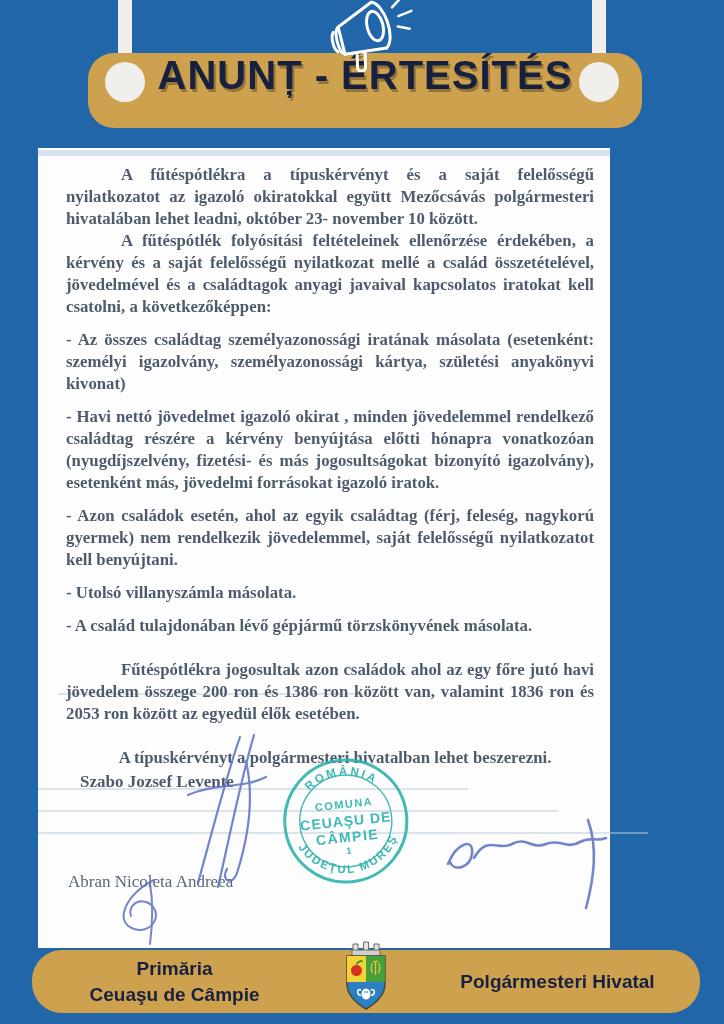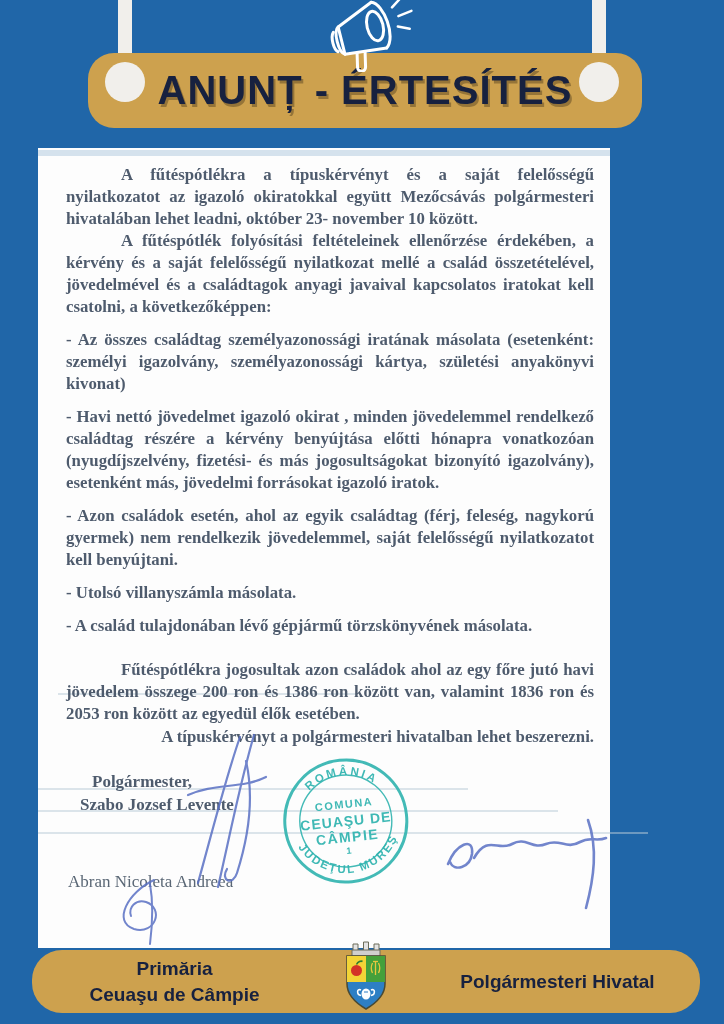--- a/index.html
+++ b/index.html
@@ -7,39 +7,39 @@
           font-family:"Liberation Serif",serif;}
 
   
   .rope-bar{position:absolute;top:0;width:14px;height:88px;background:#f1efeb;z-index:1;}
   .rope-bar.left{left:118px;} .rope-bar.right{left:592px;}
   .rope-knob{position:absolute;top:62px;width:40px;height:40px;border-radius:50%;background:#f1efeb;z-index:3;}
   .rope-knob.left{left:105px;} .rope-knob.right{left:579px;}
 
   
   .banner{position:absolute;left:88px;top:53px;width:554px;height:75px;background:#cda14e;
-          border-radius:26px;display:flex;align-items:center;justify-content:center;z-index:2;}
+          border-radius:26px;display:flex;justify-content:center;z-index:2;}
   .banner-title{font-family:"Liberation Sans",sans-serif;font-weight:700;font-size:40px;
                 letter-spacing:1px;color:#17213f;text-shadow:2px 3px 0 rgba(58,46,20,.38);}
 
   .megaphone{position:absolute;left:295px;top:0;z-index:3;}
 
   
   .paper{position:absolute;left:38px;top:148px;width:572px;height:800px;background:#fdfdfd;
          padding:16px 16px 8px 28px;box-sizing:border-box;z-index:1;}
   .scanline{position:absolute;height:2px;background:rgba(186,203,216,.5);z-index:0;}
   .scan-top{position:absolute;left:0;top:2px;width:100%;height:6px;background:rgba(173,200,222,.5);}
 
   .para{margin:0;font-size:16.8px;line-height:22px;font-weight:700;color:#4e5b6d;
         text-align:justify;position:relative;z-index:1;}
   .para.indent{text-indent:55px;}
   .para.bullet{margin-top:11px;}
   .para.short{margin-top:11px;text-align:left;}
   .para.benefit{margin-top:22px;text-indent:55px;}
-  .para.last{margin-top:1px;text-align:right;text-indent:10px;}
+  .para.last{margin-top:22px;text-align:center;text-indent:10px;}
 
   
   .sig-label{position:absolute;font-size:17px;line-height:23px;font-weight:700;color:#4e5b6d;z-index:2;}
   .sig-left{left:42px;top:622px;}
   .sig-left .role{padding-left:12px;}
   .sig-right{left:390px;top:622px;width:190px;text-align:center;}
   .sig-extra{left:30px;top:722px;font-weight:400;color:#5a6775;}
   .stamp-wrap{position:absolute;left:243px;top:608px;transform:rotate(-6deg);z-index:2;}
   .sig-ink{position:absolute;z-index:3;}
   .ink-szabo{left:142px;top:585px;}
@@ -95,21 +95,20 @@
     <p class="para indent">A fűtéspótlék folyósítási feltételeinek ellenőrzése érdekében, a kérvény és a saját felelősségű nyilatkozat mellé a család összetételével, jövedelmével és a családtagok anyagi javaival kapcsolatos iratokat kell csatolni, a következőképpen:</p>
     <p class="para bullet">- Az összes családtag személyazonossági iratának másolata (esetenként: személyi igazolvány, személyazonossági kártya, születési anyakönyvi kivonat)</p>
     <p class="para bullet">- Havi nettó jövedelmet igazoló okirat , minden jövedelemmel rendelkező családtag részére a kérvény benyújtása előtti hónapra vonatkozóan (nyugdíjszelvény, fizetési- és más jogosultságokat bizonyító igazolvány), esetenként más, jövedelmi forrásokat igazoló iratok.</p>
     <p class="para bullet">- Azon családok esetén, ahol az egyik családtag (férj, feleség, nagykorú gyermek) nem rendelkezik jövedelemmel, saját felelősségű nyilatkozatot kell benyújtani.</p>
     <p class="para short">- Utolsó villanyszámla másolata.</p>
     <p class="para short">- A család tulajdonában lévő gépjármű törzskönyvének másolata.</p>
     <p class="para benefit">Fűtéspótlékra jogosultak azon családok ahol az egy főre jutó havi jövedelem összege 200 ron és 1386 ron között van, valamint 1836 ron és 2053 ron között az egyedül élők esetében.</p>
     <p class="para last">A típuskérvényt a polgármesteri hivatalban lehet beszerezni.</p>
 
     <div class="sig-label sig-left">
-      <div class="role">Polgármester,</div>
       <div>Szabo Jozsef Levente</div>
     </div>
 
 
     <div class="sig-label sig-extra">Abran Nicoleta Andreea</div>
 
     <div class="stamp-wrap">
       <svg width="130" height="130" viewBox="0 0 130 130">
         <g fill="none" stroke="#2fb3af" opacity="0.9">
           <circle cx="65" cy="65" r="61" stroke-width="3"></circle>

